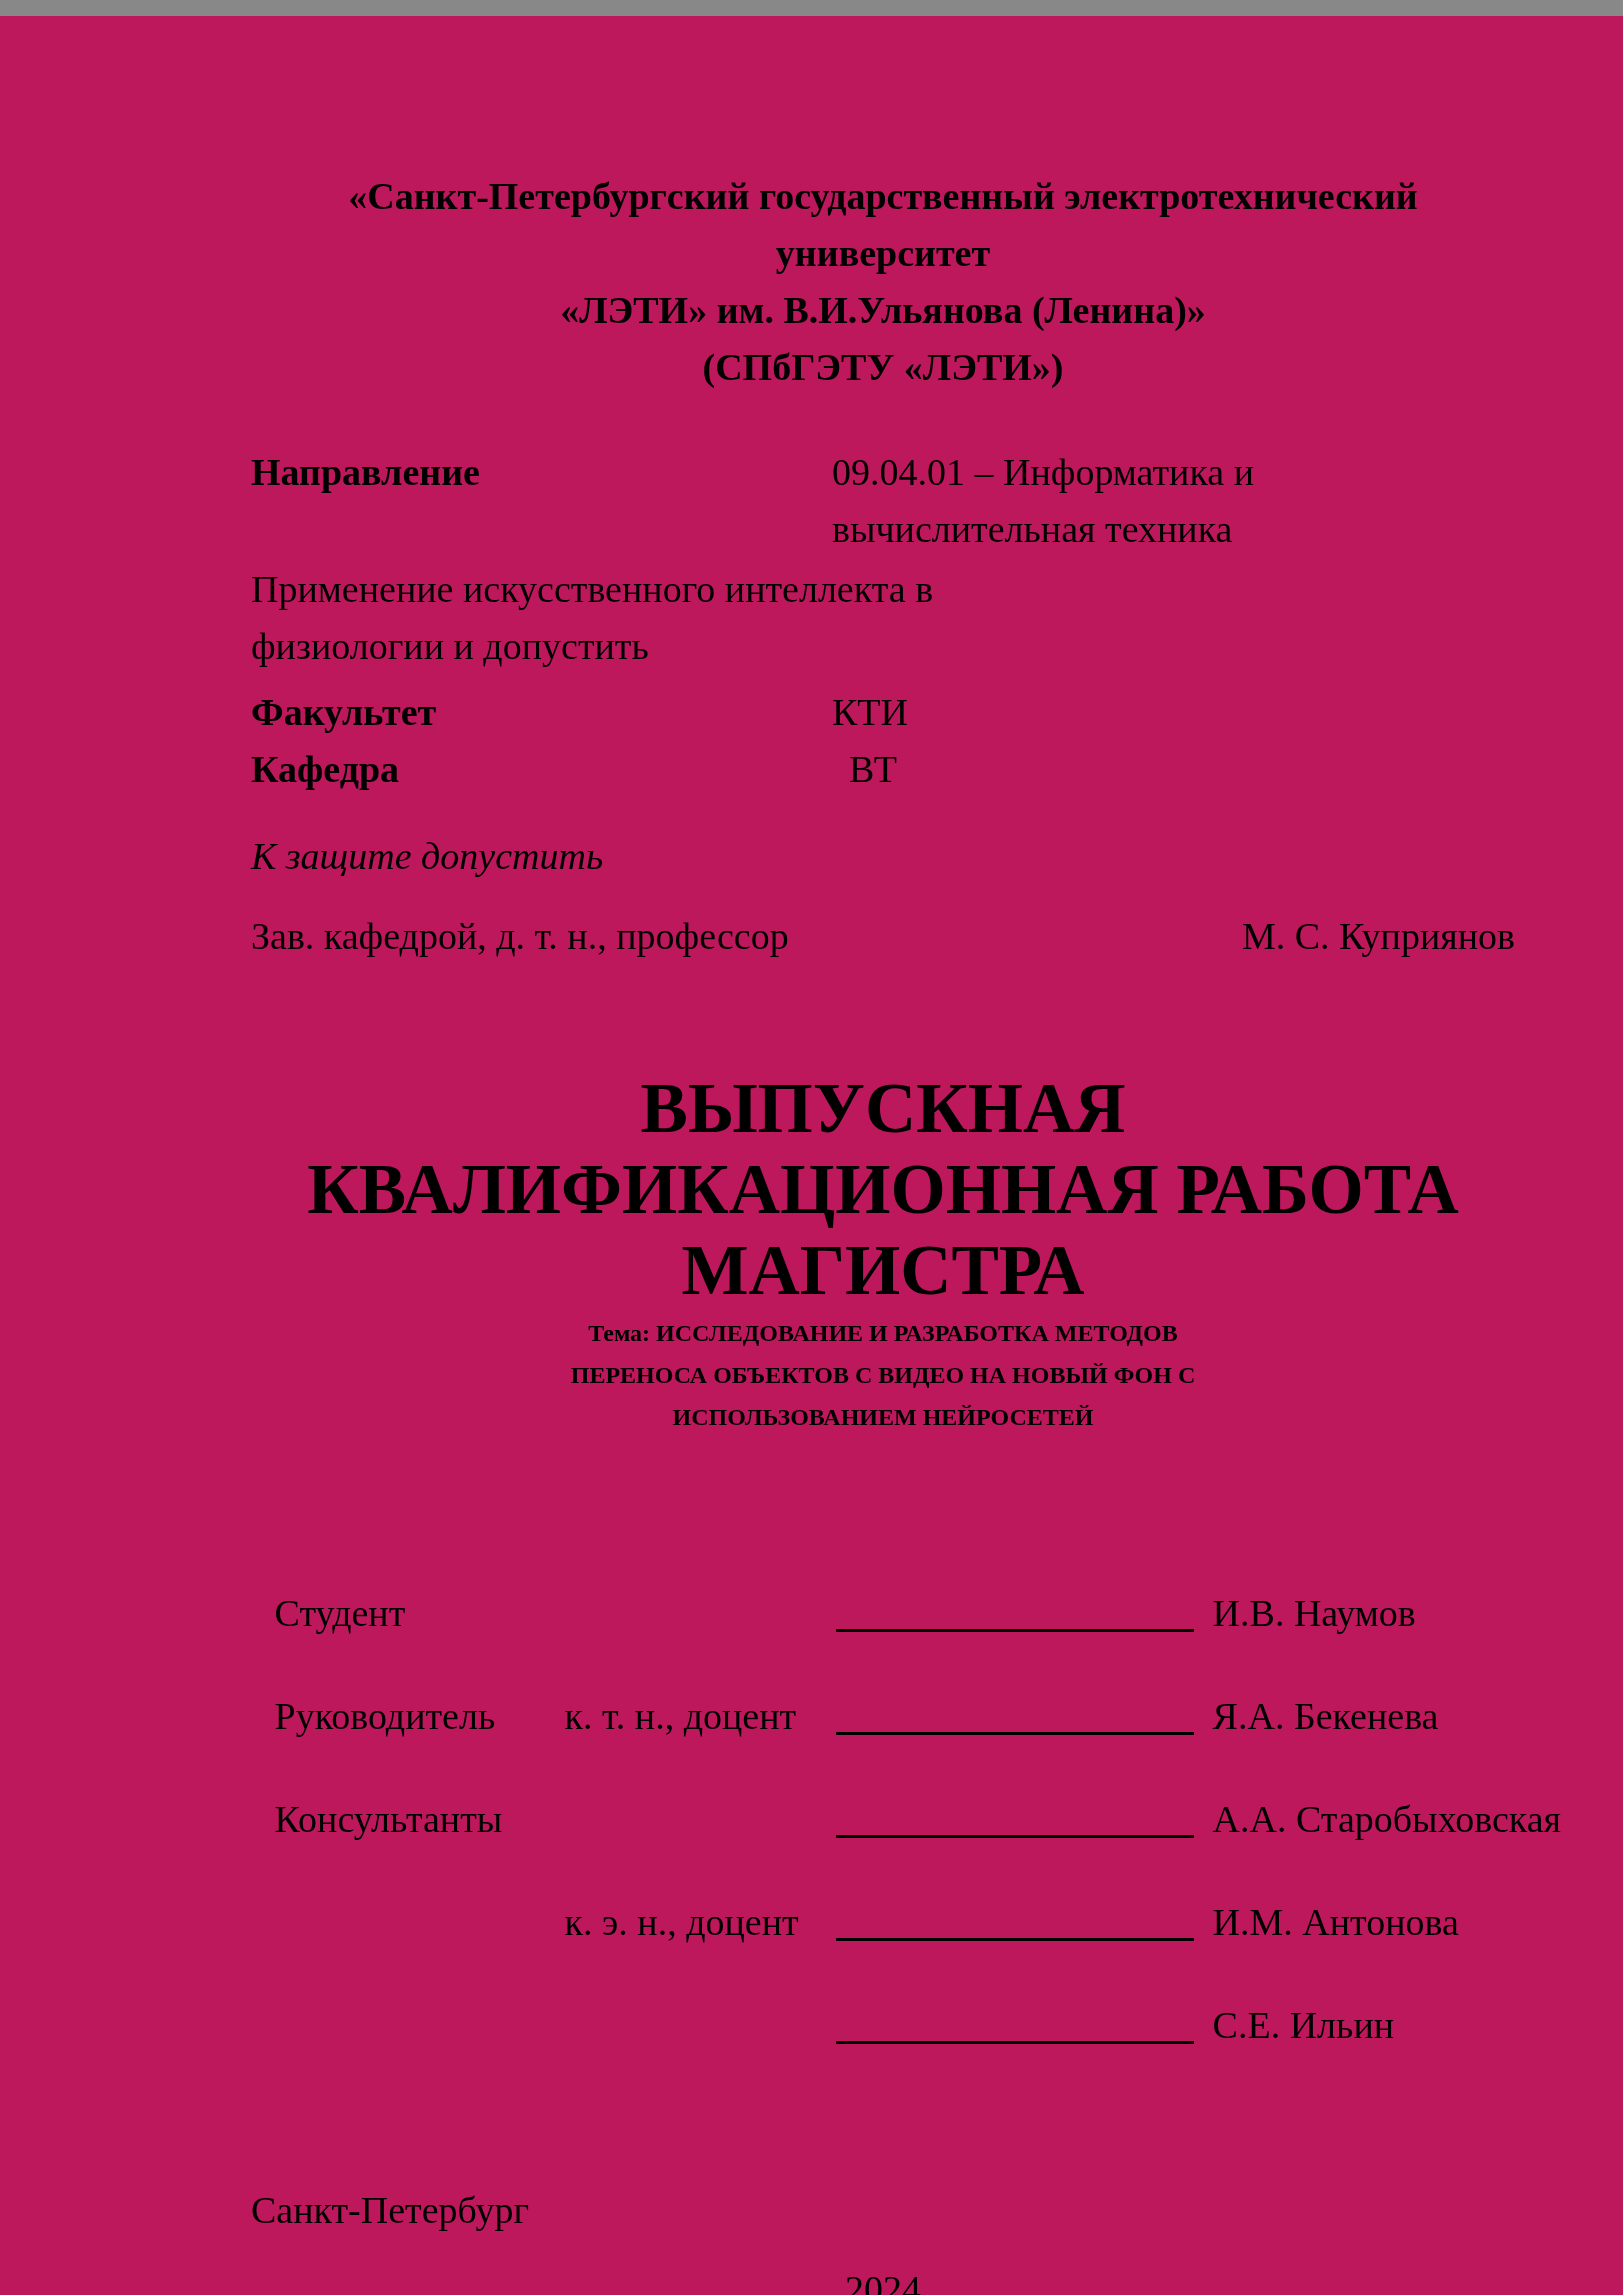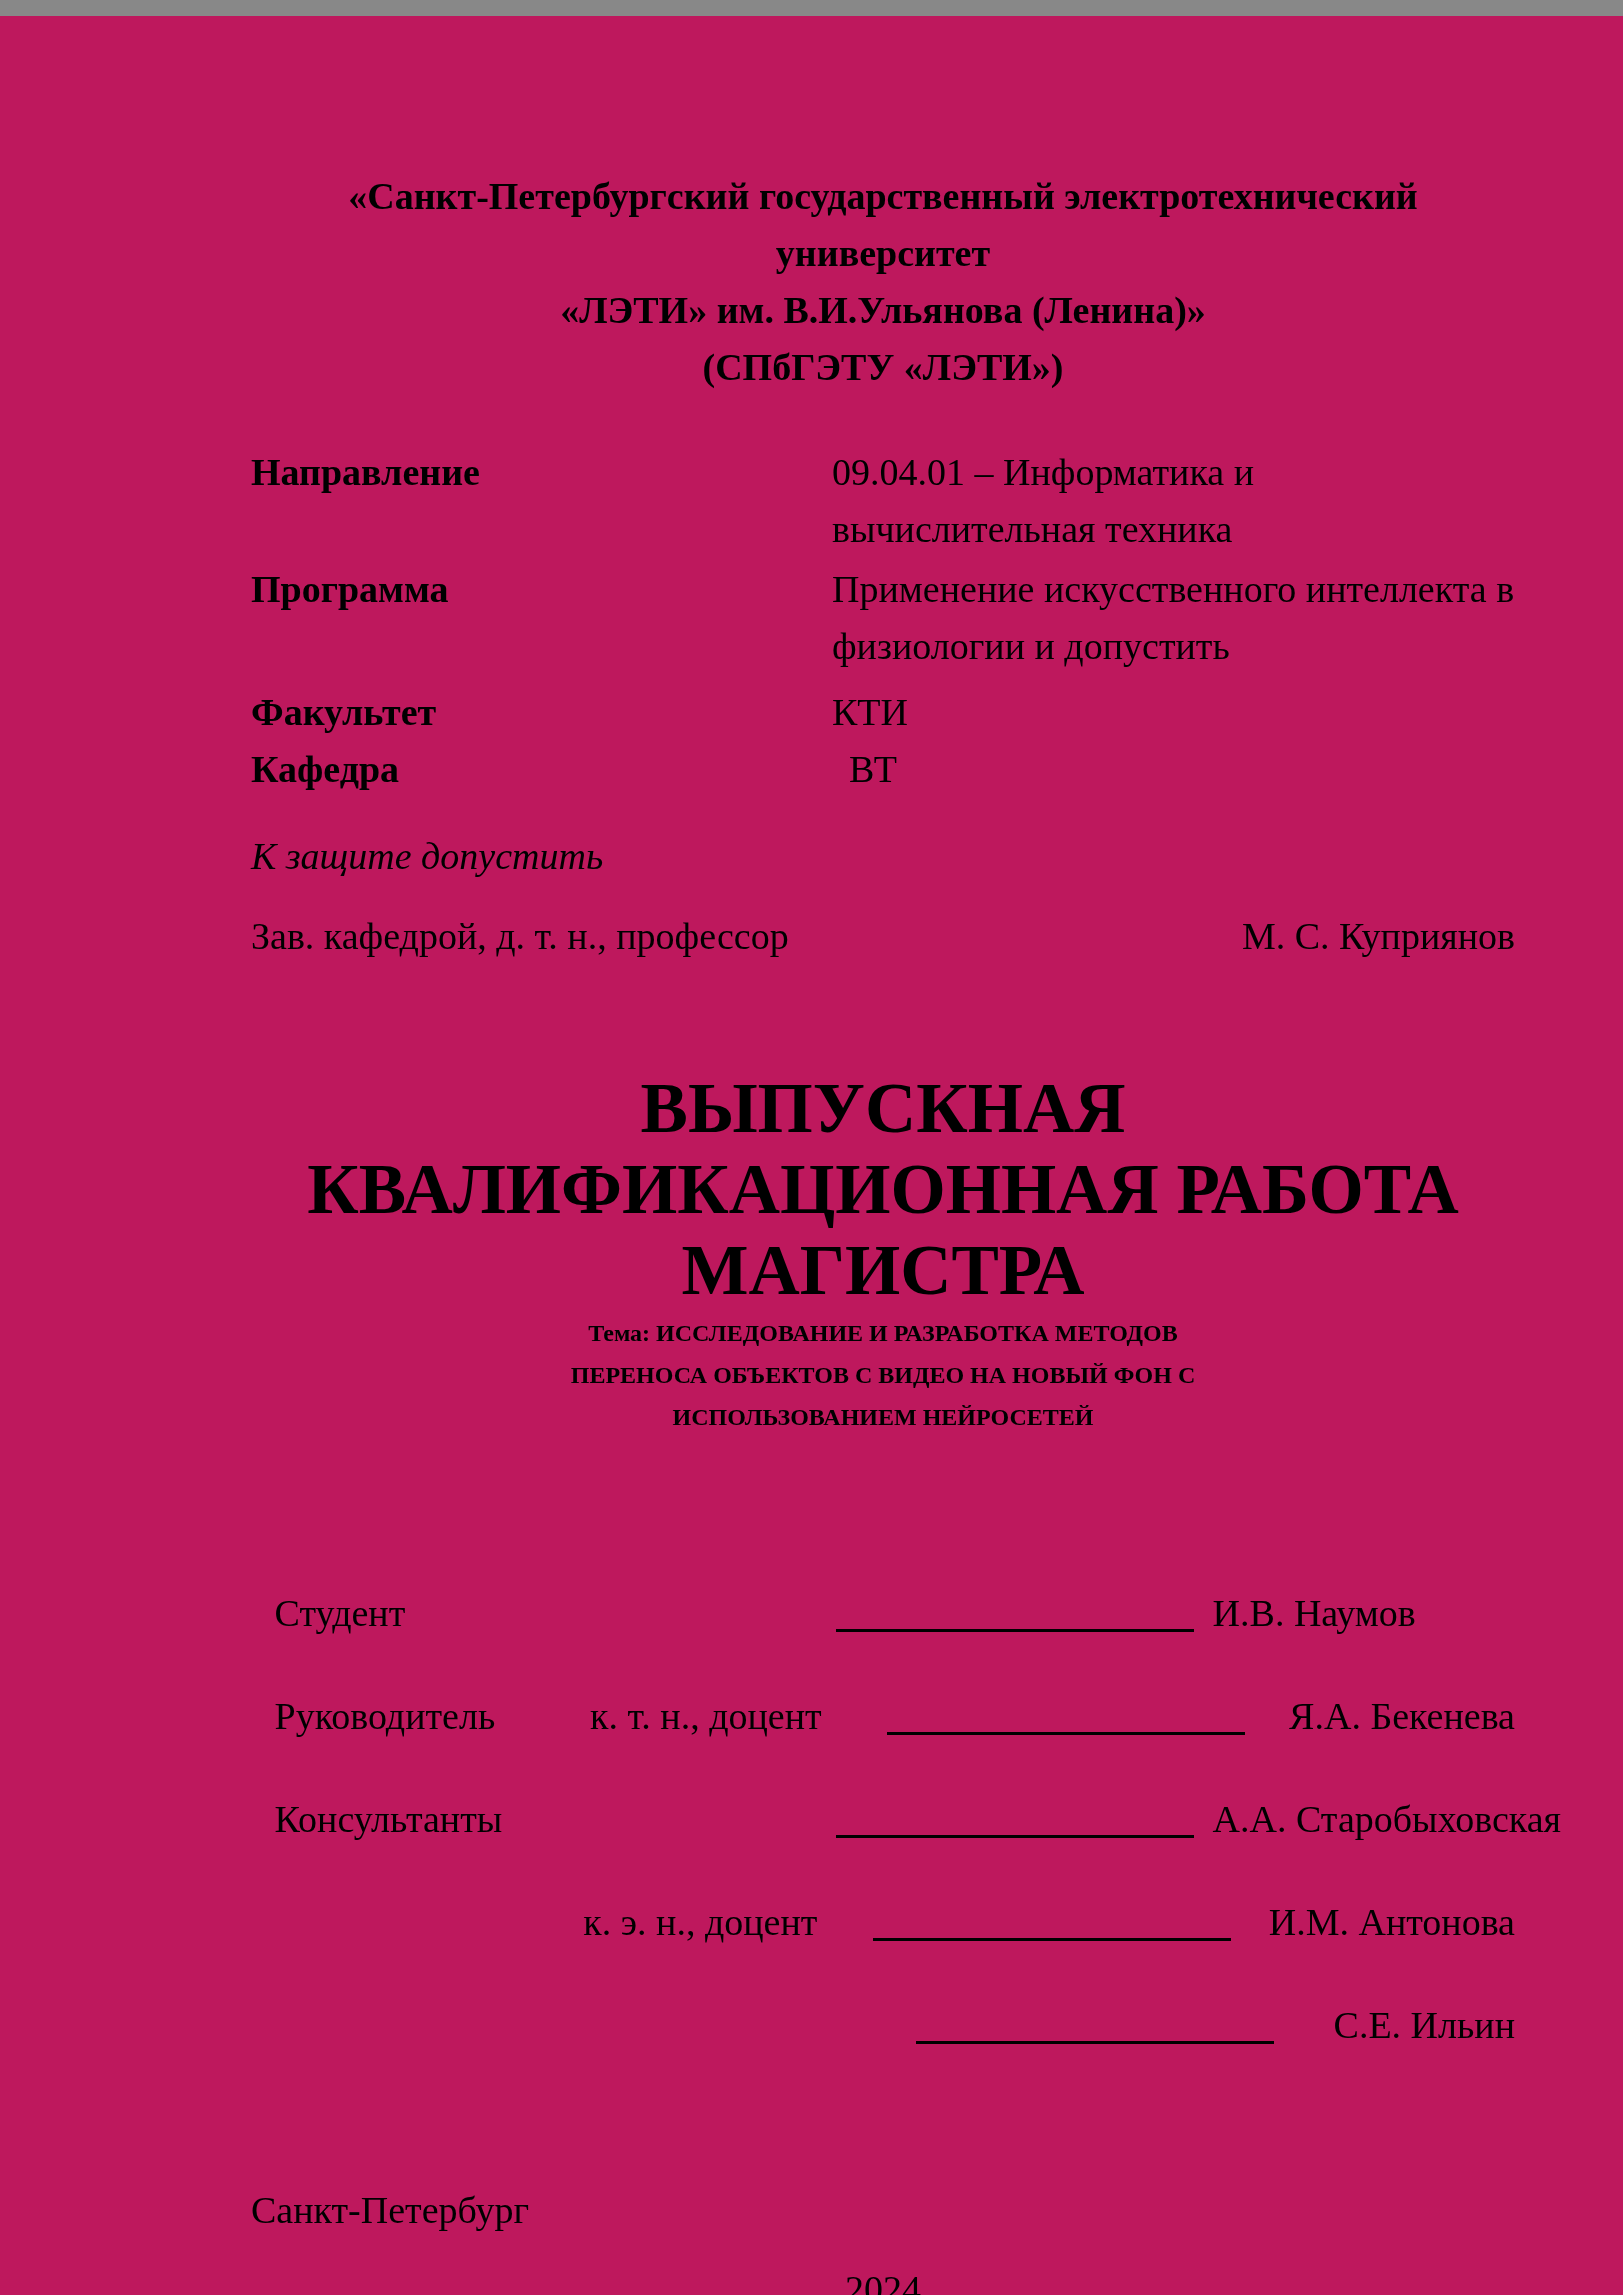--- a/index.html
+++ b/index.html
@@ -29,21 +29,21 @@
   .work-title{
     margin-top:103px;text-align:center;font-weight:bold;
     font-size:71px;line-height:81px;white-space:pre-line;
   }
   .work-theme{
     margin-top:1.6px;text-align:center;font-weight:bold;
     font-size:24px;line-height:42px;white-space:pre-line;
   }
   .sig-block{margin-top:147px;padding-left:23.6px;}
   .sig-row{display:flex;align-items:flex-start;}
-  .sig-row + .sig-row{margin-top:46px;justify-content:space-between;}
+  .sig-row + .sig-row{margin-top:46px;}
   .sig-role{width:290px;flex:none;}
   .sig-qual{width:271px;flex:none;}
   .sig-line{width:358px;flex:none;height:44px;border-bottom:3.1px solid #000;}
   .sig-name{margin-left:19px;white-space:nowrap;}
   .footer-city{margin-top:128px;}
   .footer-year{margin-top:22px;text-align:center;}
 </style>
 </head>
 <body>
 
@@ -53,21 +53,20 @@
 «ЛЭТИ» им. В.И.Ульянова (Ленина)»
 (СПбГЭТУ «ЛЭТИ»)</div>
 
   <div class="info-block">
     <div class="info-row r1">
       <div class="label">Направление</div>
       <div class="val">09.04.01 – Информатика и
 вычислительная техника</div>
     </div>
     <div class="info-row r2">
-      <div class="label">Программа</div>
       <div class="val">Применение искусственного интеллекта в
 физиологии и допустить</div>
     </div>
     <div class="info-row r3">
       <div class="label">Факультет</div>
       <div class="val">КТИ</div>
     </div>
     <div class="info-row r4">
       <div class="label">Кафедра</div>
       <div class="val">ВТ</div>

